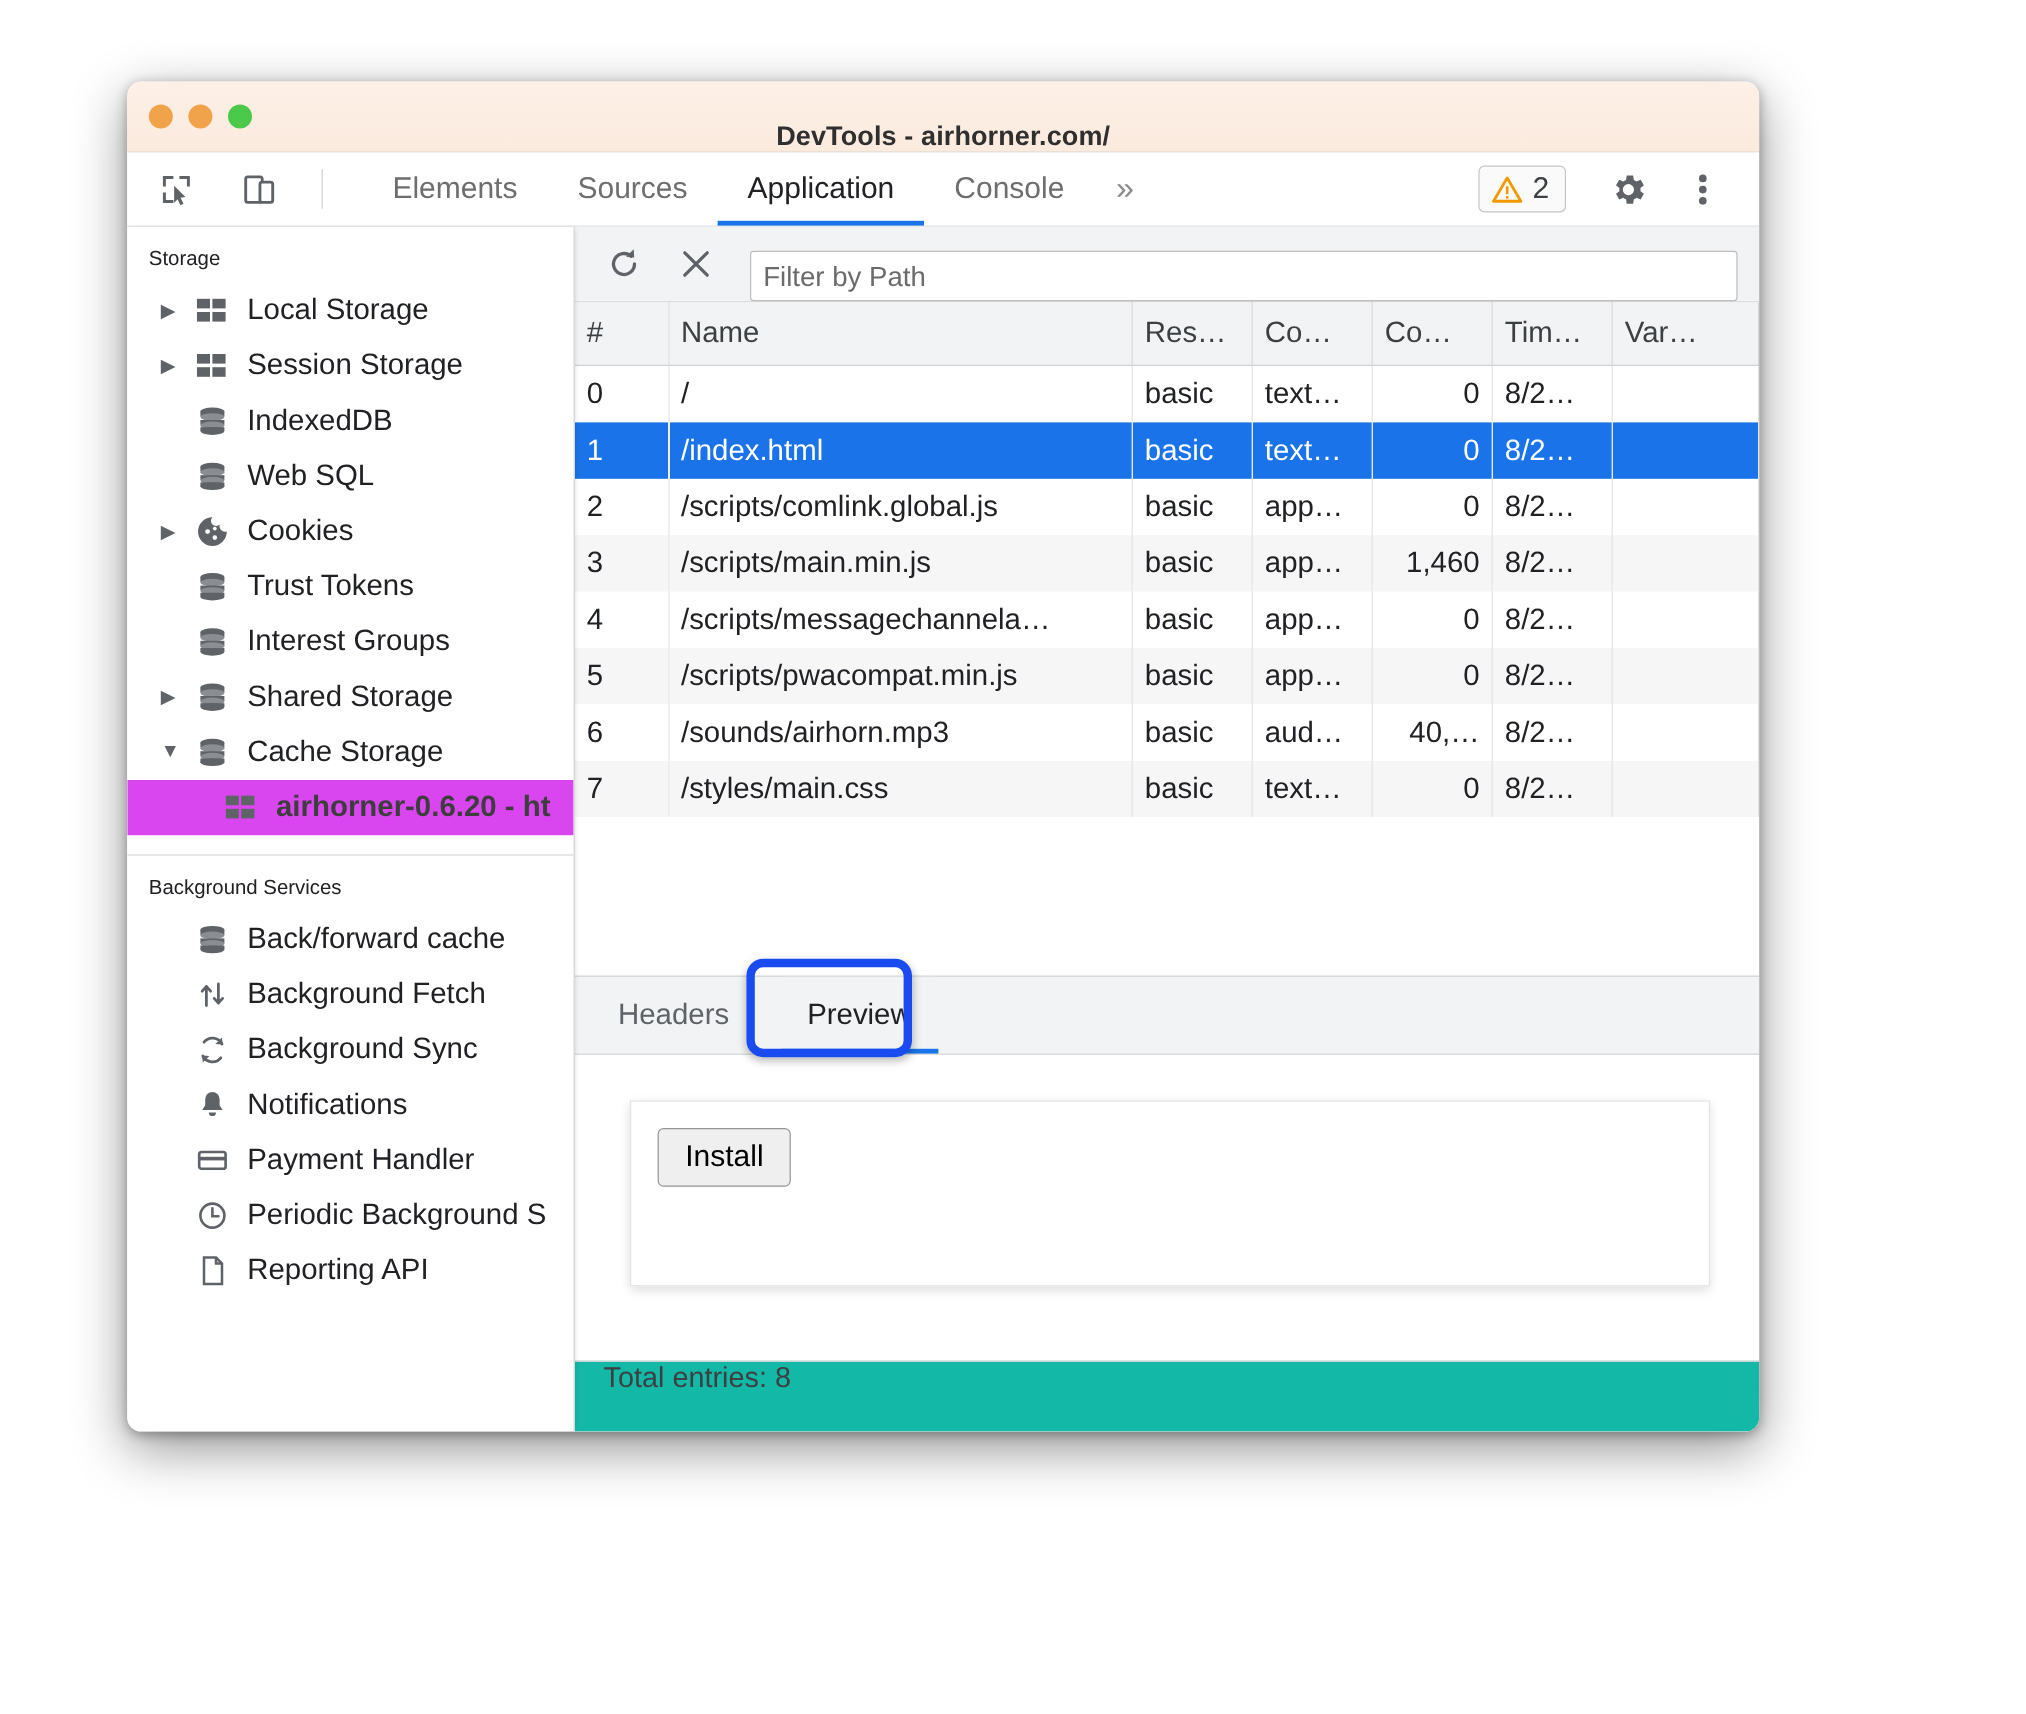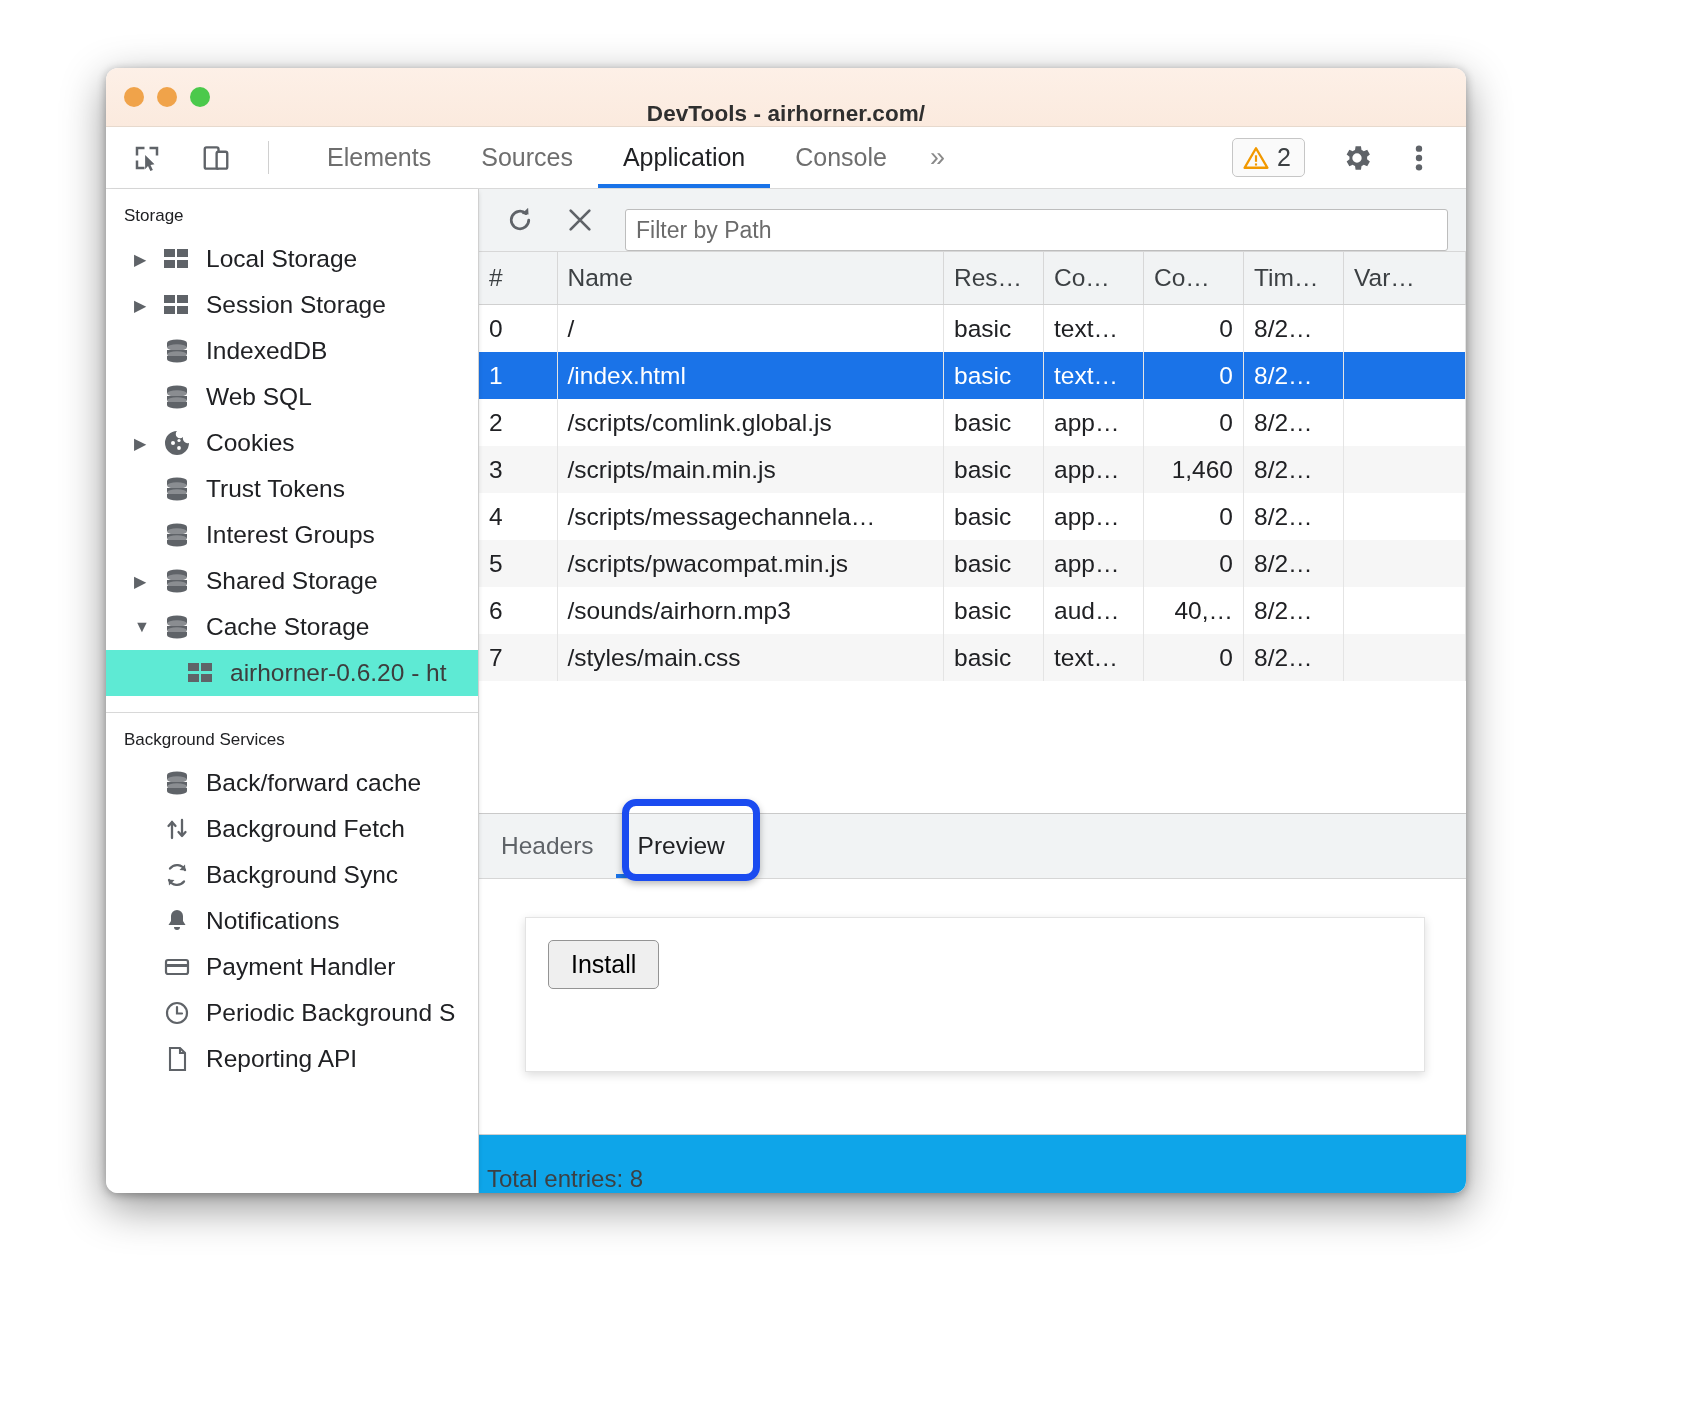--- a/index.html
+++ b/index.html
@@ -140,21 +140,21 @@
     display: flex;
     align-items: center;
     height: 46px;
     padding-left: 28px;
     font-size: 24.5px;
     color: #202124;
     white-space: nowrap;
     cursor: pointer;
   }
   .tree-item.child { padding-left: 78px; }
-  .tree-item.selected { background: #5eead4; color: #3d3d3d; }
+  .tree-item.selected { background: #d946ef; color: #3d3d3d; font-weight: bold; }
   .twisty {
     width: 26px; flex: 0 0 26px;
     display: flex; align-items: center; justify-content: flex-start;
     color: #5f6368;
     font-size: 16px;
   }
   .twisty.none { visibility: hidden; }
   .ic {
     width: 34px; flex: 0 0 34px;
     display: flex; align-items: center; justify-content: center;
@@ -251,20 +251,22 @@
     border-top: 1px solid #c9c9c9;
     display: flex; flex-direction: column;
     background: #ffffff;
   }
   #drawer-tabs {
     position: relative;
     height: 64px; flex: 0 0 64px;
     background: #f1f3f4;
     border-bottom: 1px solid #d6d6d6;
     display: flex; align-items: stretch;
+    padding-left: 14px;
+    gap: 21px;
   }
   .dtab {
     position: relative;
     display: flex; align-items: center;
     padding: 0 22px;
     font-size: 24.5px;
     color: #5f6368;
     cursor: pointer;
   }
   .dtab.active { color: #202124; background: #f1f3f4; }
@@ -308,24 +310,24 @@
     border: 1px solid #949494;
     border-radius: 5px;
     padding: 9px 22px;
     cursor: pointer;
   }
 
   
   #statusbar {
     flex: 0 0 58px;
     height: 58px;
-    background: #0ea5e9;
+    background: #14b8a6;
     border-top: 1px solid #d0d0d0;
-    display: flex; align-items: flex-end;
-    padding-left: 8px;
+    display: flex; align-items: flex-start;
+    padding-left: 24px;
     font-size: 24px;
     color: #3c4043;
   }
 </style>
 </head>
 <body>
 
 <div id="window">
 
   <div id="titlebar">

